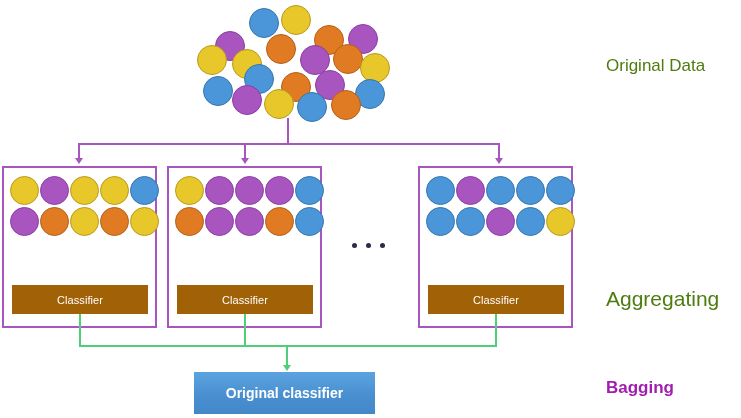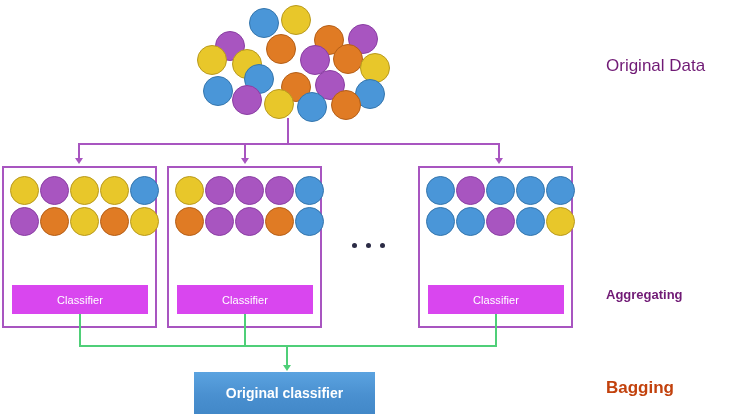--- a/index.html
+++ b/index.html
@@ -49,21 +49,21 @@
   .bs-grid .dot {
     position: relative;
     width: 29px;
     height: 29px;
   }
 
   
   .classifier {
     position: absolute;
     box-sizing: border-box;
-    background: #d946ef;
+    background: #a16207;
     color: #ffffff;
     font-size: 11px;
     display: flex;
     align-items: center;
     justify-content: center;
     letter-spacing: .1px;
   }
 
   
   .line {
@@ -92,27 +92,27 @@
     font-size: 14px;
     display: flex;
     align-items: center;
     justify-content: center;
   }
 
   
   .side-label {
     position: absolute;
     left: 606px;
-    color: #701a75;
+    color: #4d7c0f;
     white-space: nowrap;
   }
   #label-original   { top: 56px;  font-size: 17px; font-weight: normal; }
   #label-bootstrap  { top: 188px; font-size: 17px; font-weight: bold; }
-  #label-aggregate  { top: 287px; font-size: 13px; font-weight: bold; }
-  #label-bagging    { top: 378px; font-size: 17px; font-weight: bold; color: #c2410c; }
+  #label-aggregate  { top: 287px; font-size: 21px; font-weight: normal; }
+  #label-bagging    { top: 378px; font-size: 17px; font-weight: bold; color: #a21caf; }
 
   
   #ellipsis {
     position: absolute;
     left: 352px;
     top: 243px;
     display: flex;
     gap: 9px;
   }
   #ellipsis span {

